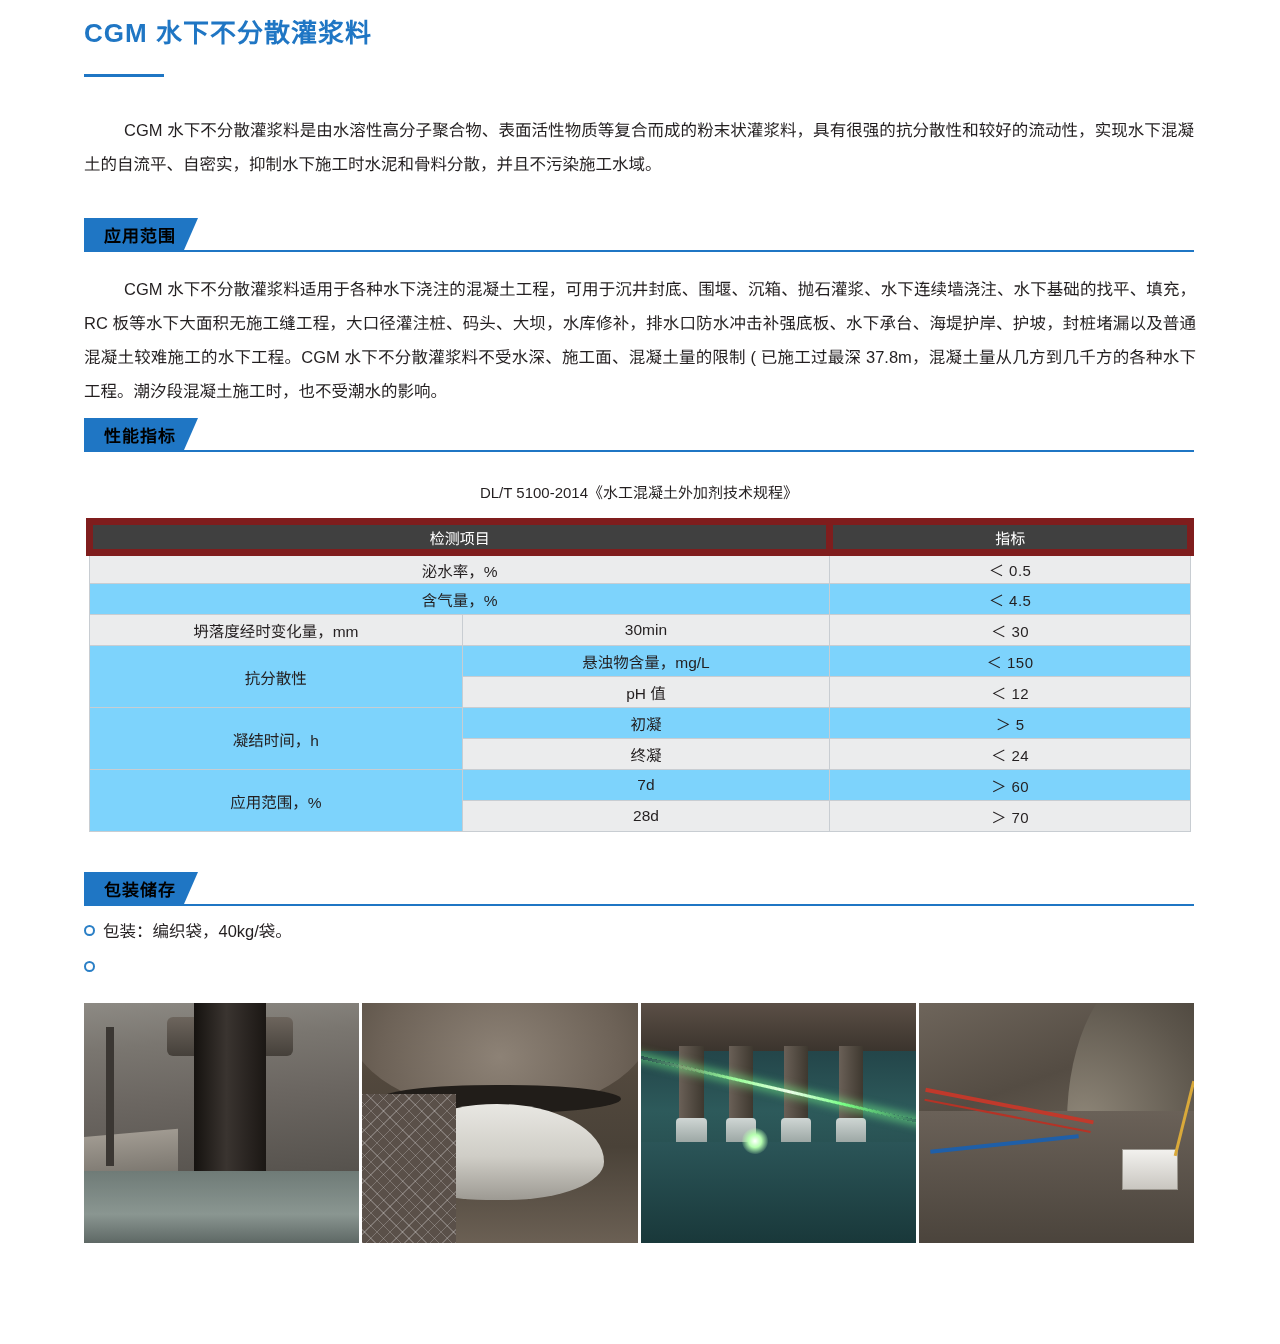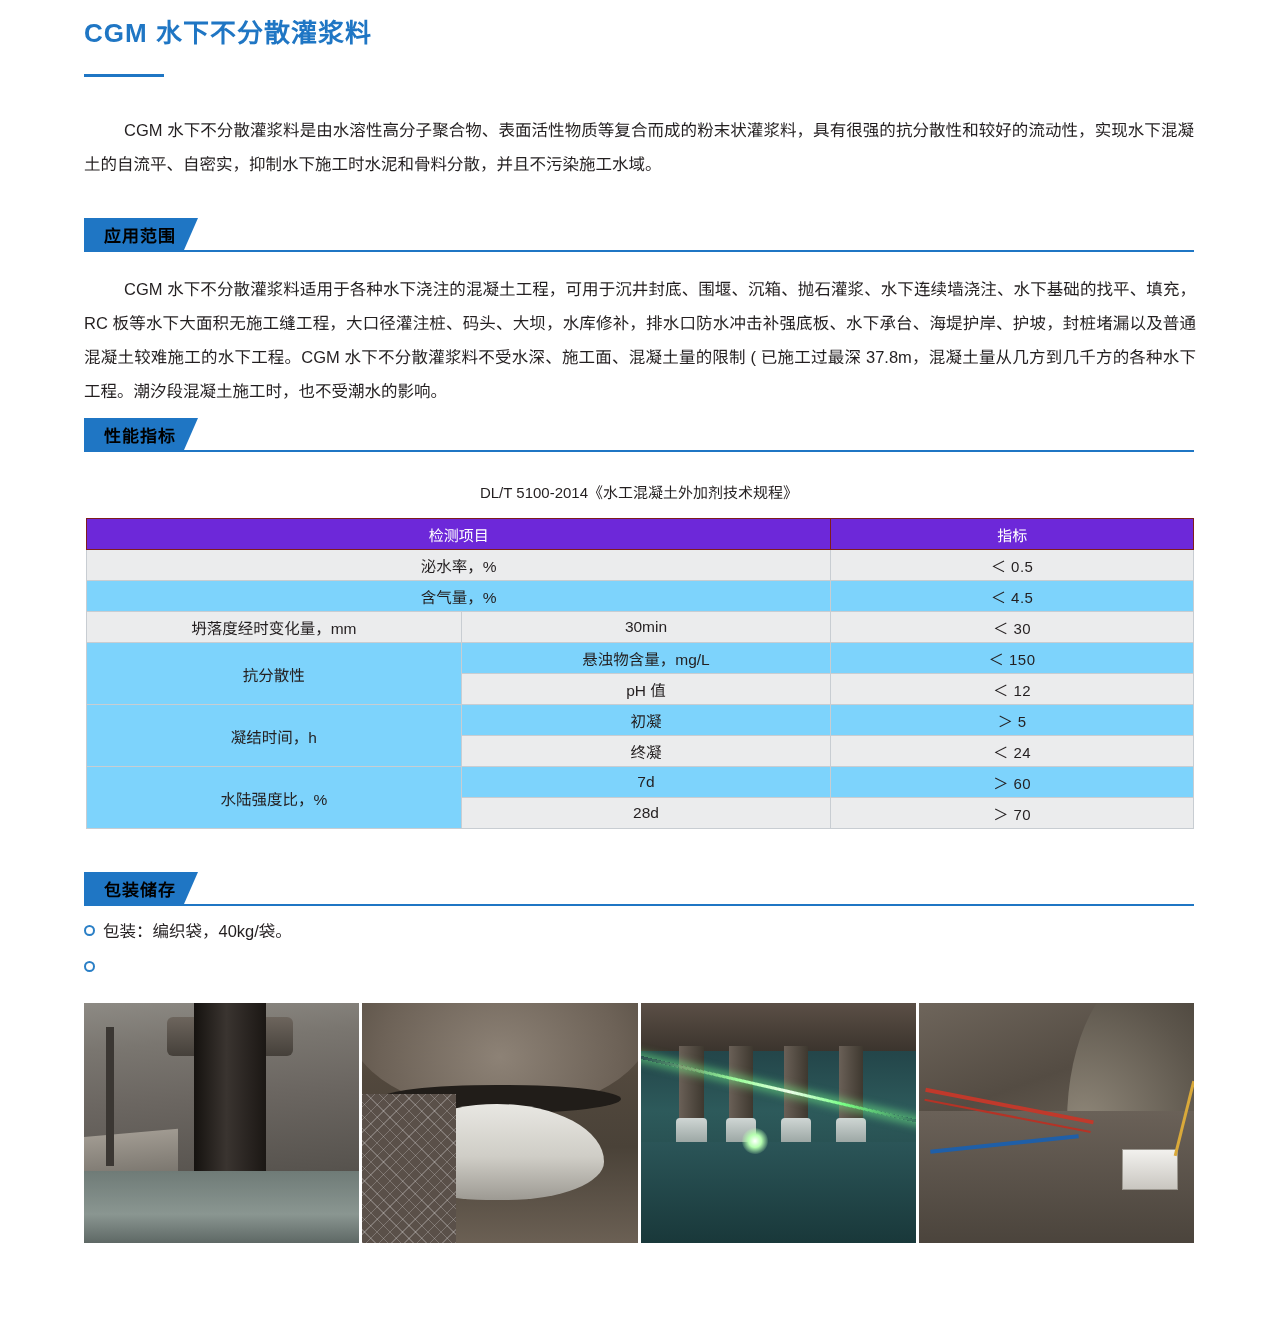--- a/index.html
+++ b/index.html
@@ -106,26 +106,26 @@
 
   
   .perf-table {
     position: absolute;
     left: 86px; top: 518px;
     width: 1108px;
     border-collapse: collapse;
     font-size: 15.5px;
   }
   .perf-table th {
-    background: #6d28d9;
+    background: #404040;
     color: #ffffff;
     font-weight: 400;
     font-size: 15px;
     height: 31px;
-    border: 1px solid #7f1d1d;
+    border: 7px solid #7f1d1d;
   }
   .perf-table td {
     border: 1px solid #c8cdd2;
     height: 31px;
     text-align: center;
     vertical-align: middle;
     color: #231f20;
   }
   .perf-table tr.shaded td { background: #ebeced; }
   .perf-table tr.plain td  { background: #7dd3fc; }
@@ -376,21 +376,21 @@
         <td class="col-a" rowspan="2">凝结时间，h</td>
         <td class="col-b">初凝</td>
         <td class="col-c val">＞ 5</td>
       </tr>
       <tr class="shaded">
         <td class="col-b">终凝</td>
         <td class="col-c val">＜ 24</td>
       </tr>
 
       <tr class="plain">
-        <td class="col-a" rowspan="2">水陆强度比，%</td>
+        <td class="col-a" rowspan="2">应用范围，%</td>
         <td class="col-b">7d</td>
         <td class="col-c val">＞ 60</td>
       </tr>
       <tr class="shaded">
         <td class="col-b">28d</td>
         <td class="col-c val">＞ 70</td>
       </tr>
     </tbody>
   </table>
 

